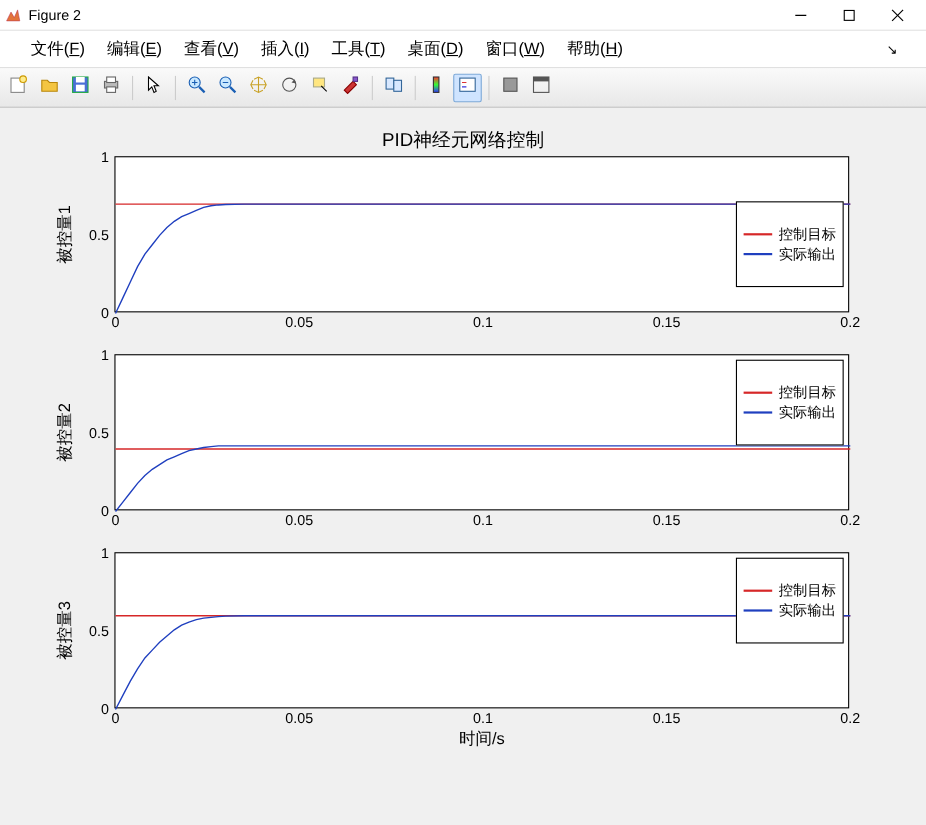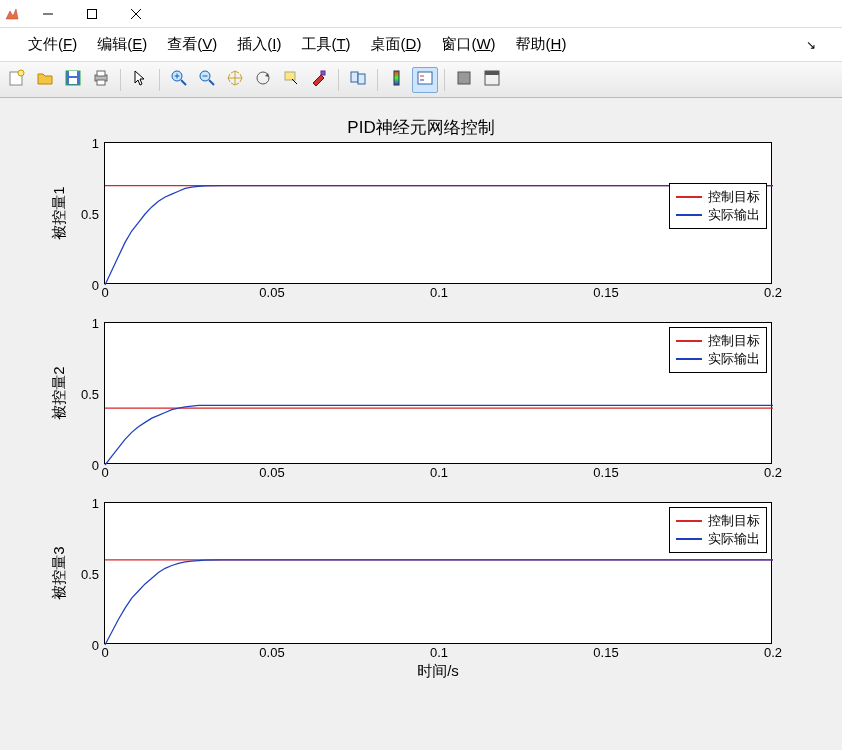--- a/index.html
+++ b/index.html
@@ -19,34 +19,35 @@
   .tb-sep { width: 1px; height: 22px; background: #ccc; margin: 0 4px; }
   .canvas { position: relative; width: 842px; height: 652px; background: #f0f0f0; }
   .main-title { position: absolute; top: 18px; left: 0; width: 100%; text-align: center; font-size: 17px; }
   .subplot { position: absolute; }
   .plot-area { position: absolute; background: #fff; border: 1px solid #000; }
   .tick { position: absolute; font-size: 13px; color: #000; }
   .xtick { top: 100%; transform: translate(-50%, 2px); }
   .ytick { right: 100%; transform: translate(-6px, -50%); text-align: right; white-space: nowrap; }
   .ylabel { position: absolute; left: -46px; top: 50%; transform: translate(-50%, -50%) rotate(-90deg); white-space: nowrap; font-size: 15px; }
   .xlabel { position: absolute; left: 50%; bottom: -38px; transform: translateX(-50%); font-size: 15px; text-align: right; }
-  .legend { position: absolute; right: 4px; background: #fff; border: 1px solid #000; padding: 4px 6px; font-size: 13px; }
+  .legend { position: absolute; right: 4px; background: #fff; border: 1px solid #000; padding: 20px 6px; font-size: 13px; }
   .legend-row { display: flex; align-items: center; gap: 6px; line-height: 1.4; }
   .legend-line { width: 26px; height: 2px; }
   svg.plot-svg { position: absolute; left: 0; top: 0; width: 100%; height: 100%; overflow: visible; }
 </style>
 </head>
 <body>
 
 <div class="titlebar">
   <span class="icon">
     <svg viewBox="0 0 16 16">
         <path d="M2 13 L6 5 L9 10 L12 3 L14 13 Z" fill="#e2733a" stroke="#b35" stroke-width="0.5"></path>
       </svg>
   </span>
+  <span class="title">Figure 2</span>
   <div class="winbtn">
       <svg width="12" height="12">
         <line x1="1" y1="6" x2="11" y2="6" stroke="#000" stroke-width="1"></line>
       </svg>
     </div>
   <div class="winbtn">
       <svg width="12" height="12">
         <rect x="1.5" y="1.5" width="9" height="9" fill="none" stroke="#000" stroke-width="1"></rect>
       </svg>
     </div>

